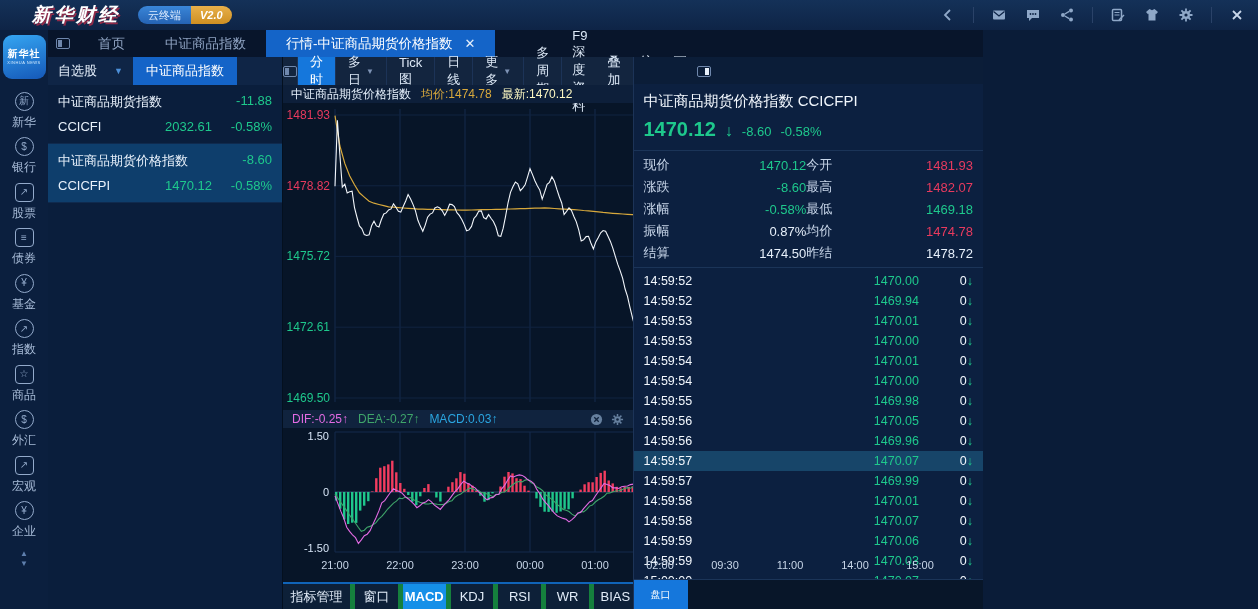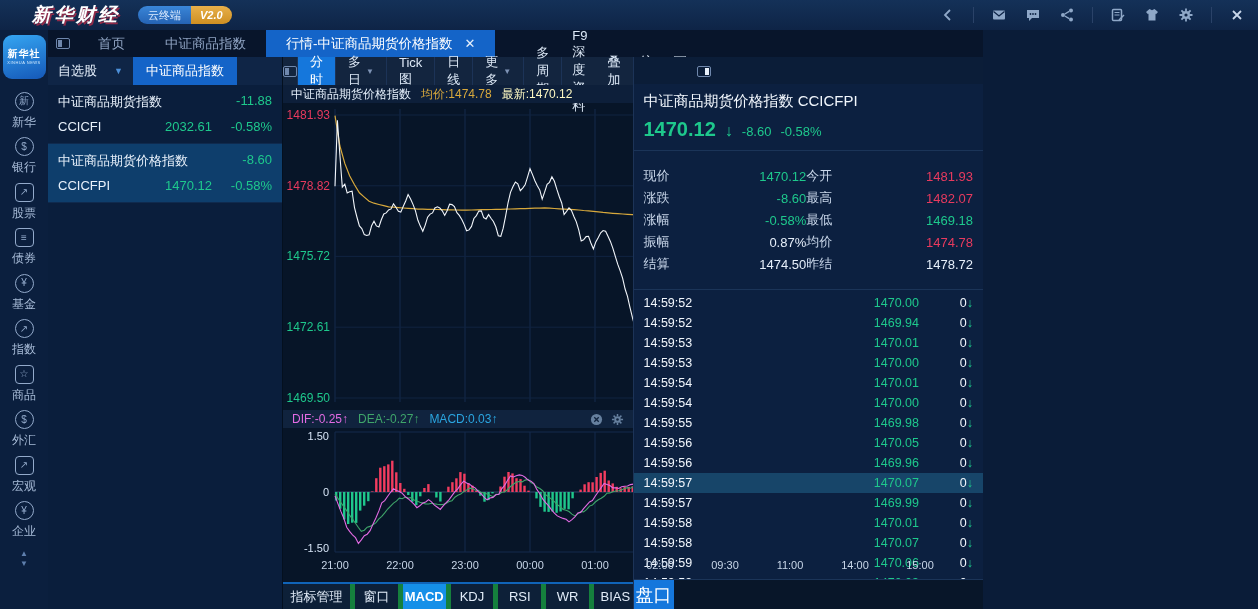--- a/index.html
+++ b/index.html
@@ -83,34 +83,34 @@
   .ibtn.wide{flex-basis:72px}
   .ibtn.active{background:#1590E8;color:#fff;font-weight:bold}
   
   .right{flex:1;background:var(--panel);display:flex;flex-direction:column;border-left:1px solid #1C3357;min-width:0}
   .rtop{height:27px;flex:none;background:#0B1D38}
   .qtitle{font-size:15px;color:var(--white);padding:8px 10px 2px;white-space:nowrap}
   .qprice{display:flex;align-items:baseline;gap:9px;padding:5px 10px 9px}
   .qbig{font-size:20px;font-weight:bold;color:var(--green)}
   .qarrow{font-size:16px;font-weight:bold;color:var(--green)}
   .qsm{font-size:13px;color:var(--green)}
-  .stats{border-top:1px solid var(--div);border-bottom:1px solid var(--div);padding:14px 10px}
+  .stats{border-top:1px solid var(--div);border-bottom:1px solid var(--div);padding:3px 10px}
   .srow{display:grid;grid-template-columns:42px 1fr 46px 1fr;align-items:center;height:22px;font-size:13px}
   .slab{color:#C9D7EA}
   .sval{text-align:right}
   .c-up{color:var(--red)}.c-down{color:var(--green)}.c-flat{color:#E6EFFA}
   .ticks{flex:1;overflow:hidden;padding-top:3px}
   .trow{display:grid;grid-template-columns:76px 1fr 44px;align-items:center;height:20px;padding:0 10px;font-size:12.5px;cursor:pointer}
   .trow.hl{background:#174569}
   .ttime{color:var(--white)}
   .tprice{color:var(--green);text-align:right;padding-right:10px}
   .tvol{text-align:right;color:var(--white)}
   .tvol b{color:var(--green);font-weight:bold}
   .rbottom{height:30px;background:#081629;border-top:1px solid var(--div);display:flex;align-items:stretch;flex:none}
-  .ptab{background:var(--blue);color:#fff;display:flex;align-items:center;padding:0 2px;font-size:18px;cursor:pointer}
+  .ptab{background:var(--blue);color:#fff;display:flex;align-items:center;padding:0 17px;font-size:10px;cursor:pointer}
 </style>
 </head>
 <body>
 
 <div class="topbar">
   <span class="logo">新华财经</span>
   <span class="pills">
     <span class="pill-l">云终端</span>
     <span class="pill-r">V2.0</span>
   </span>

